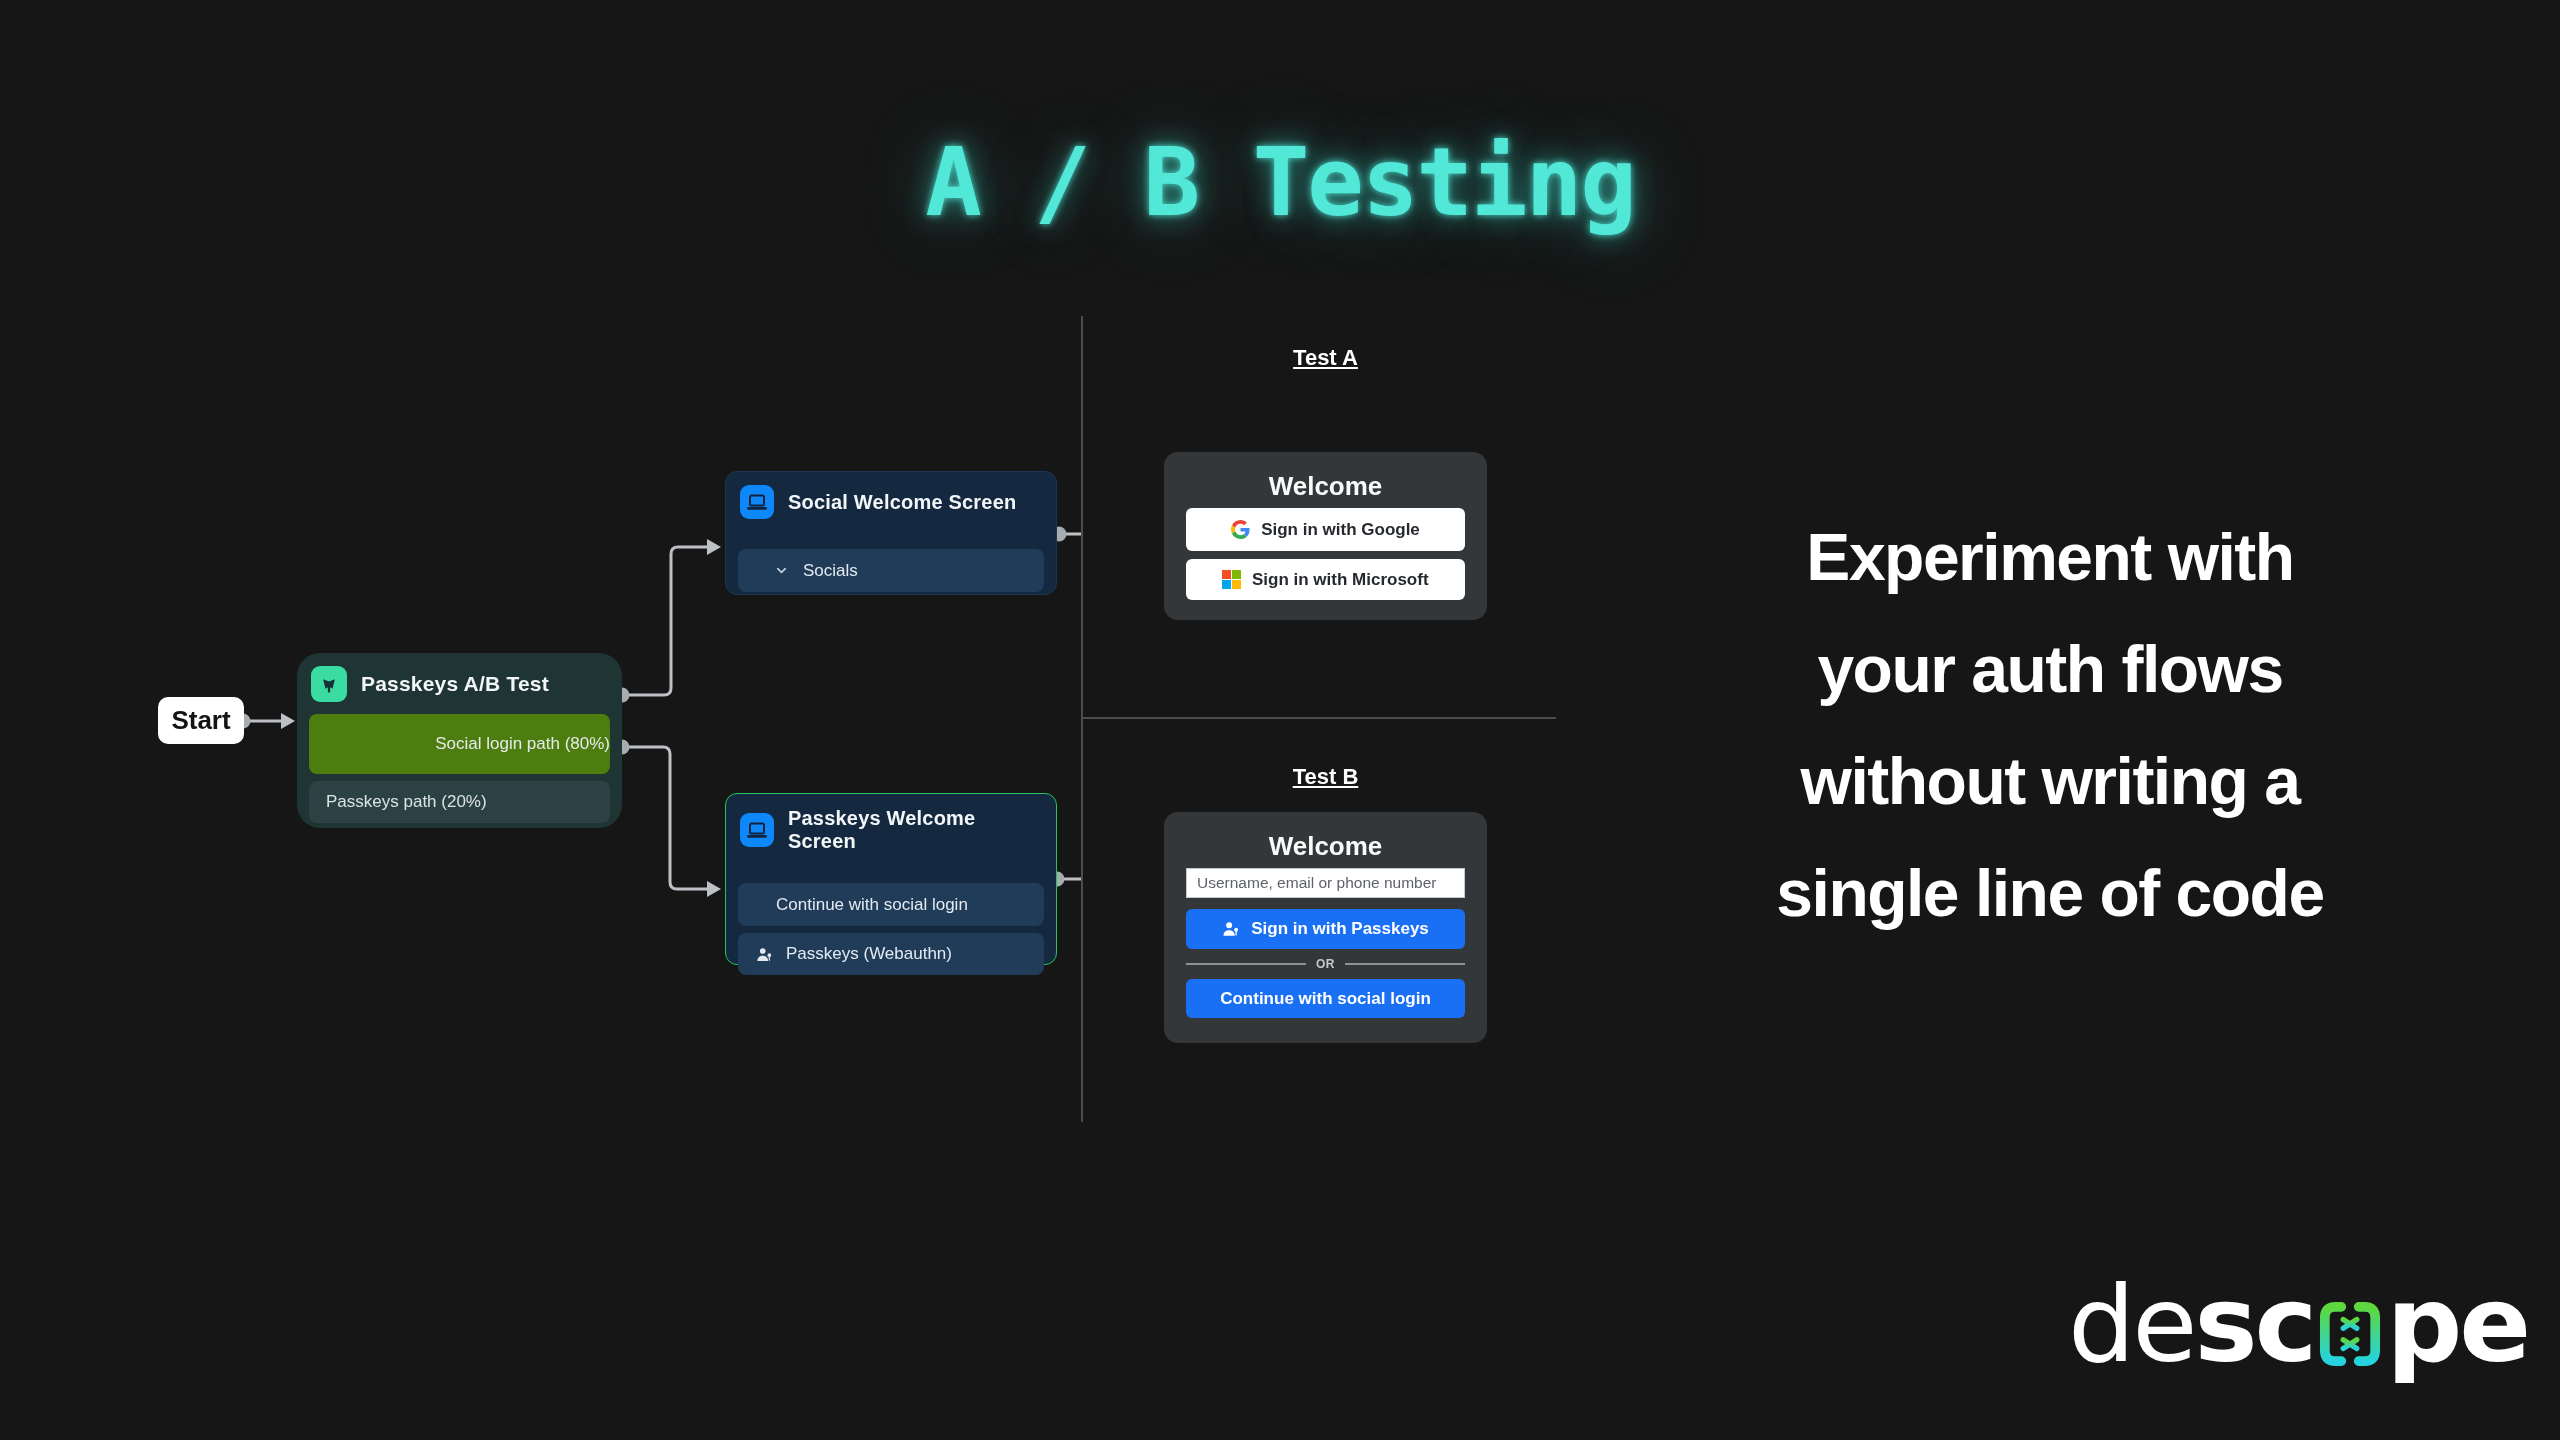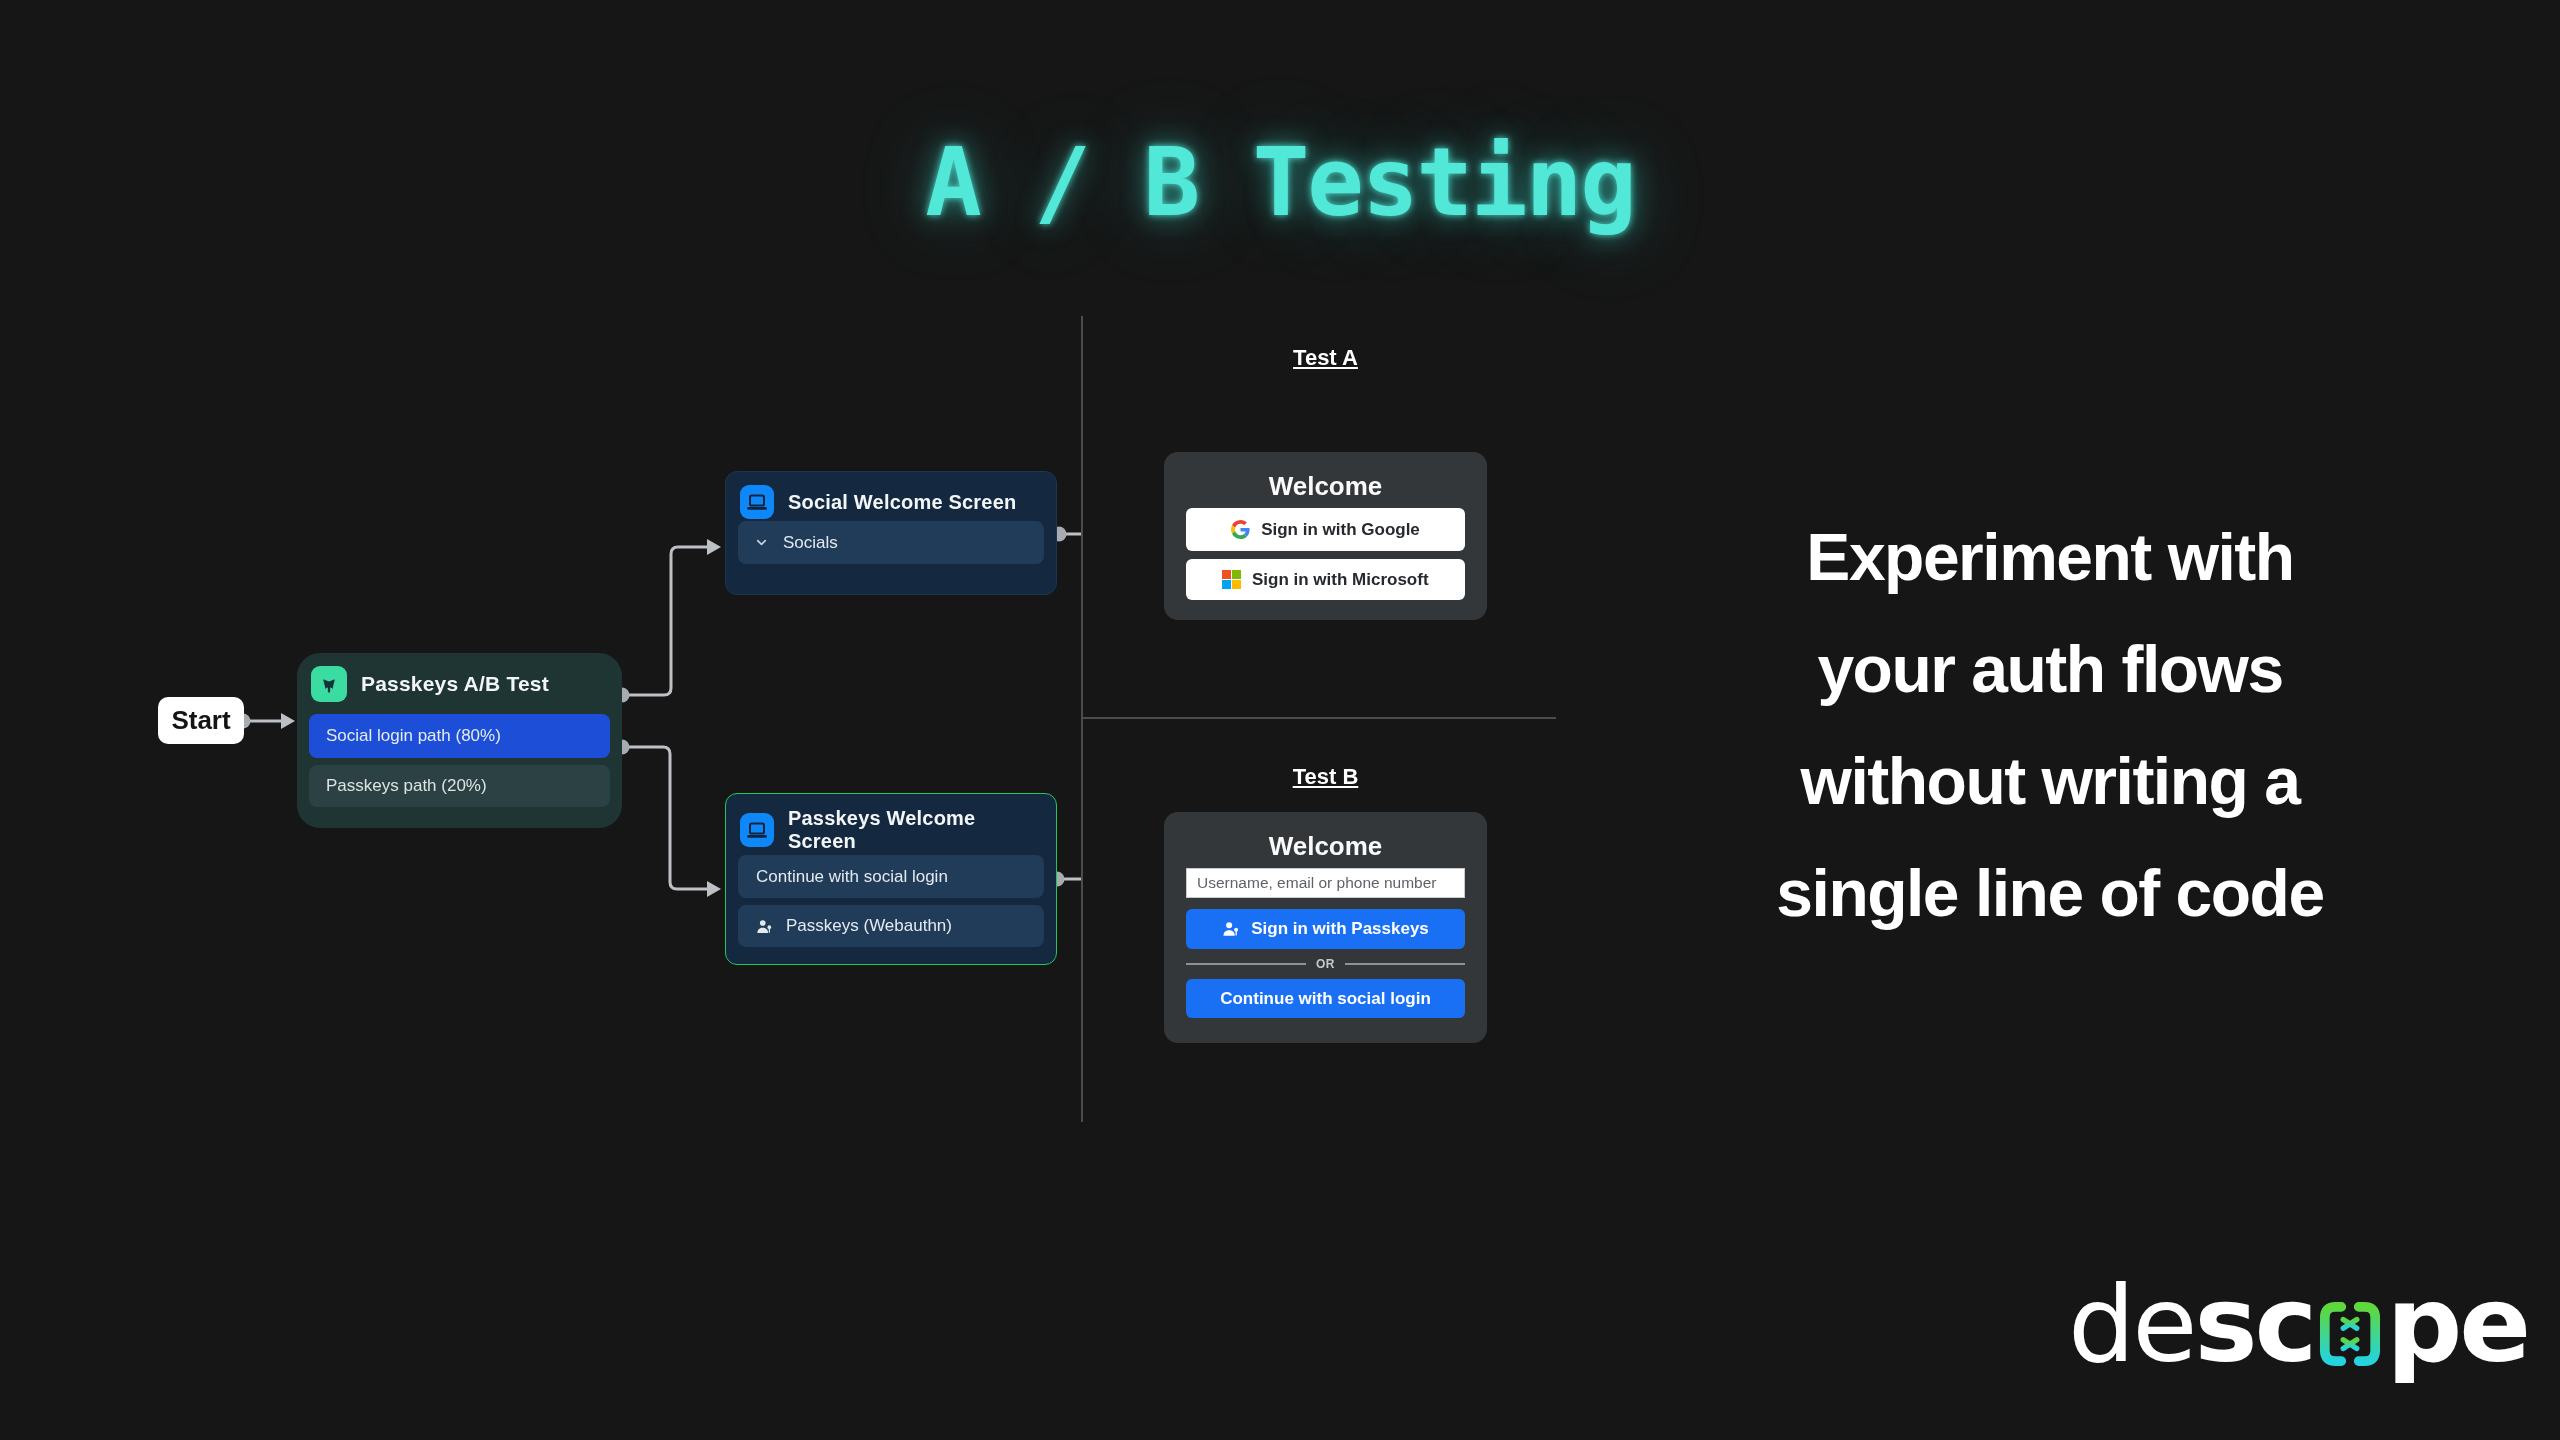--- a/index.html
+++ b/index.html
@@ -22,23 +22,23 @@
   .fnode{position:absolute;border-radius:12px;padding:13px 12px 12px 12px;box-sizing:border-box;}
   .fnode-teal{left:297px;top:653px;width:325px;height:175px;background:#1E3534;border-radius:23px;}
   .fnode-navy1{left:725px;top:471px;width:332px;height:124px;background:#14293F;border:1px solid #1C3550;}
   .fnode-navy2{left:725px;top:793px;width:332px;height:172px;background:#14293F;border:1px solid #22c55e;}
   .fnode-head{display:flex;align-items:center;gap:14px;padding-left:2px;}
   .fnode-title{font-size:20px;font-weight:bold;color:#F3F6F8;letter-spacing:.2px;}
   .badge{flex:0 0 auto;display:flex;align-items:center;justify-content:center;border-radius:9px;}
   .badge-green{width:36px;height:36px;background:#3BDCA2;}
   .badge-blue{width:34px;height:34px;background:#0E87F8;}
   .frow{display:flex;align-items:center;border-radius:8px;font-size:17px;}
-  .frow-teal{background:#1d4ed8;color:#E6EBEB;height:44px;padding-left:17px;margin-top:12px;}
+  .frow-teal{background:#4d7c0f;color:#E6EBEB;height:60px;padding-left:17px;margin-top:12px;justify-content:flex-end;}
   .frow-teal2{background:#2B4143;color:#DCE3E3;height:42px;padding-left:17px;margin-top:7px;}
-  .frow-navy{background:#203C58;color:#E3EAF2;height:43px;margin-top:2px;}
+  .frow-navy{background:#203C58;color:#E3EAF2;height:43px;margin-top:30px;padding-left:20px;}
   .frow-navy2{background:#203C58;color:#E3EAF2;height:42px;margin-top:7px;}
   .chev{display:flex;align-items:center;margin:0 14px 0 16px;}
   .rowpad{padding-left:18px;}
   .rowicon{display:flex;align-items:center;margin:0 13px 0 18px;}
 
   
   .test-label{position:absolute;width:323px;text-align:center;font-size:22px;font-weight:bold;color:#ffffff;text-decoration:underline;}
   .card{position:absolute;left:1164px;width:323px;background:#33373A;border-radius:14px;box-sizing:border-box;
         padding:20px 22px 0 22px;}
   .card-a{top:452px;height:168px;}

